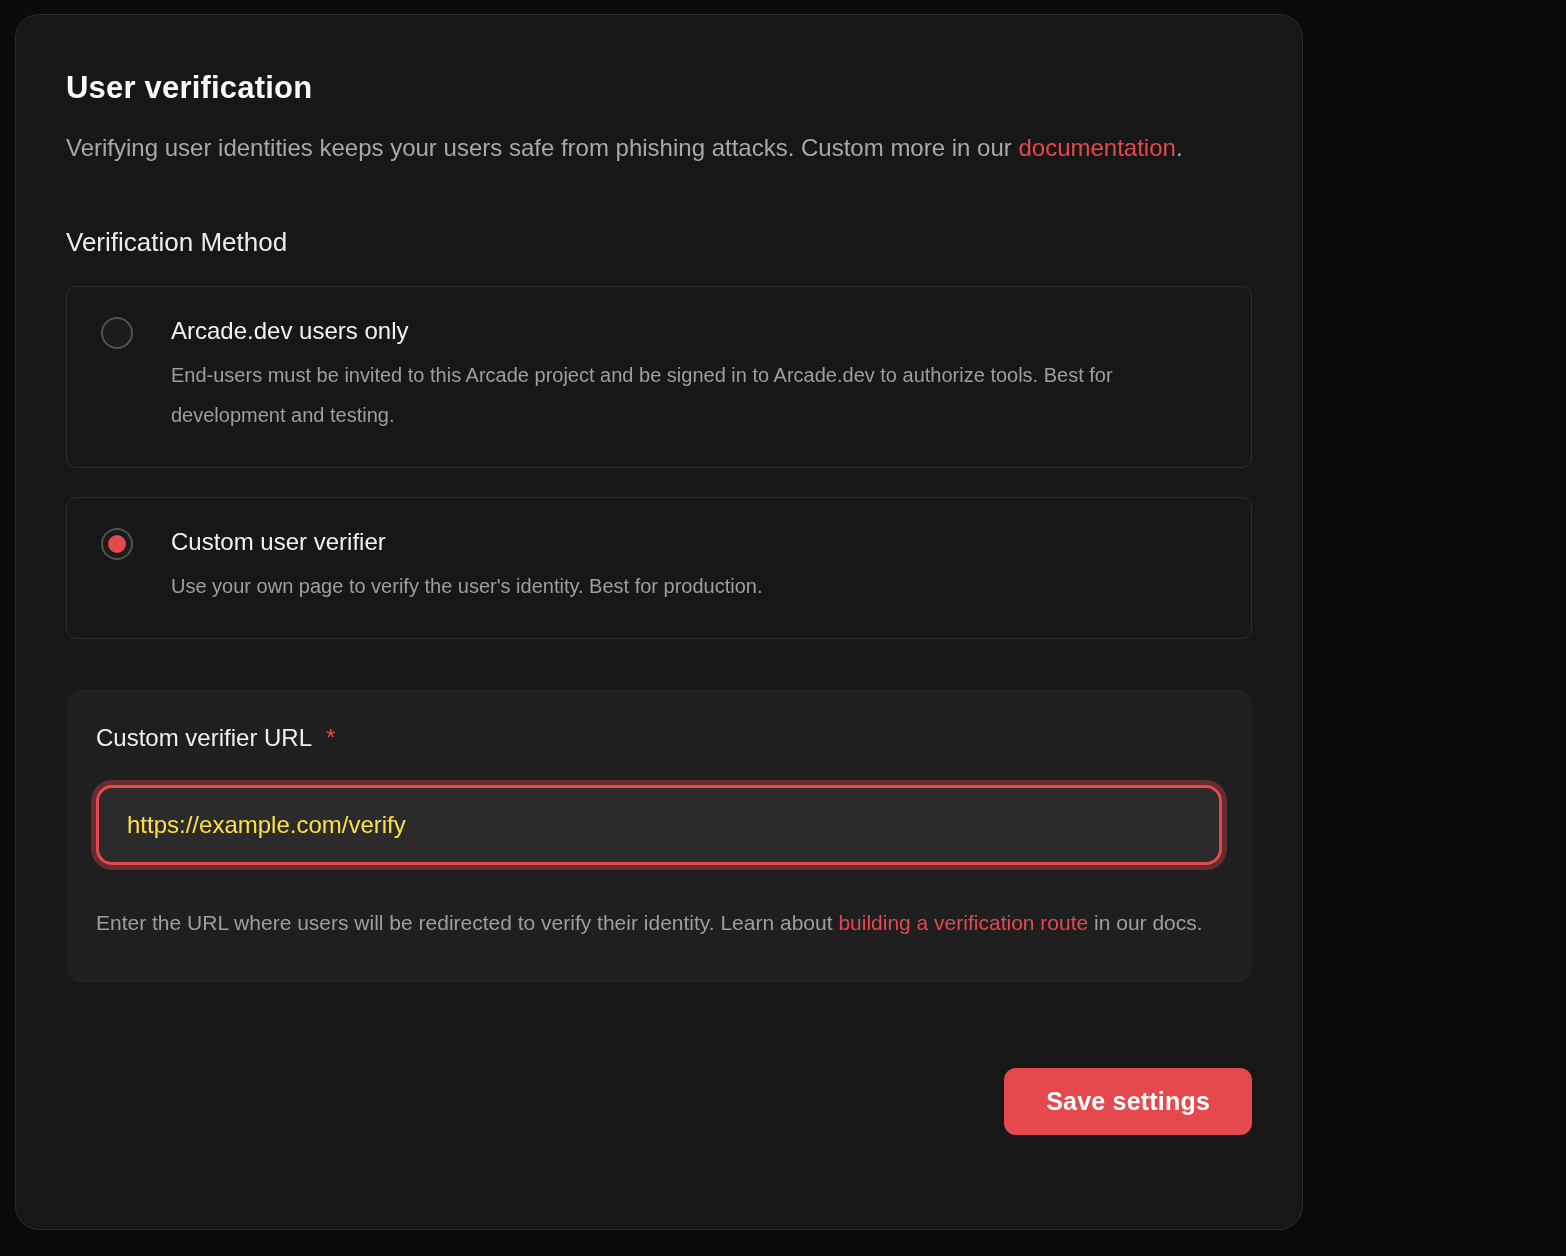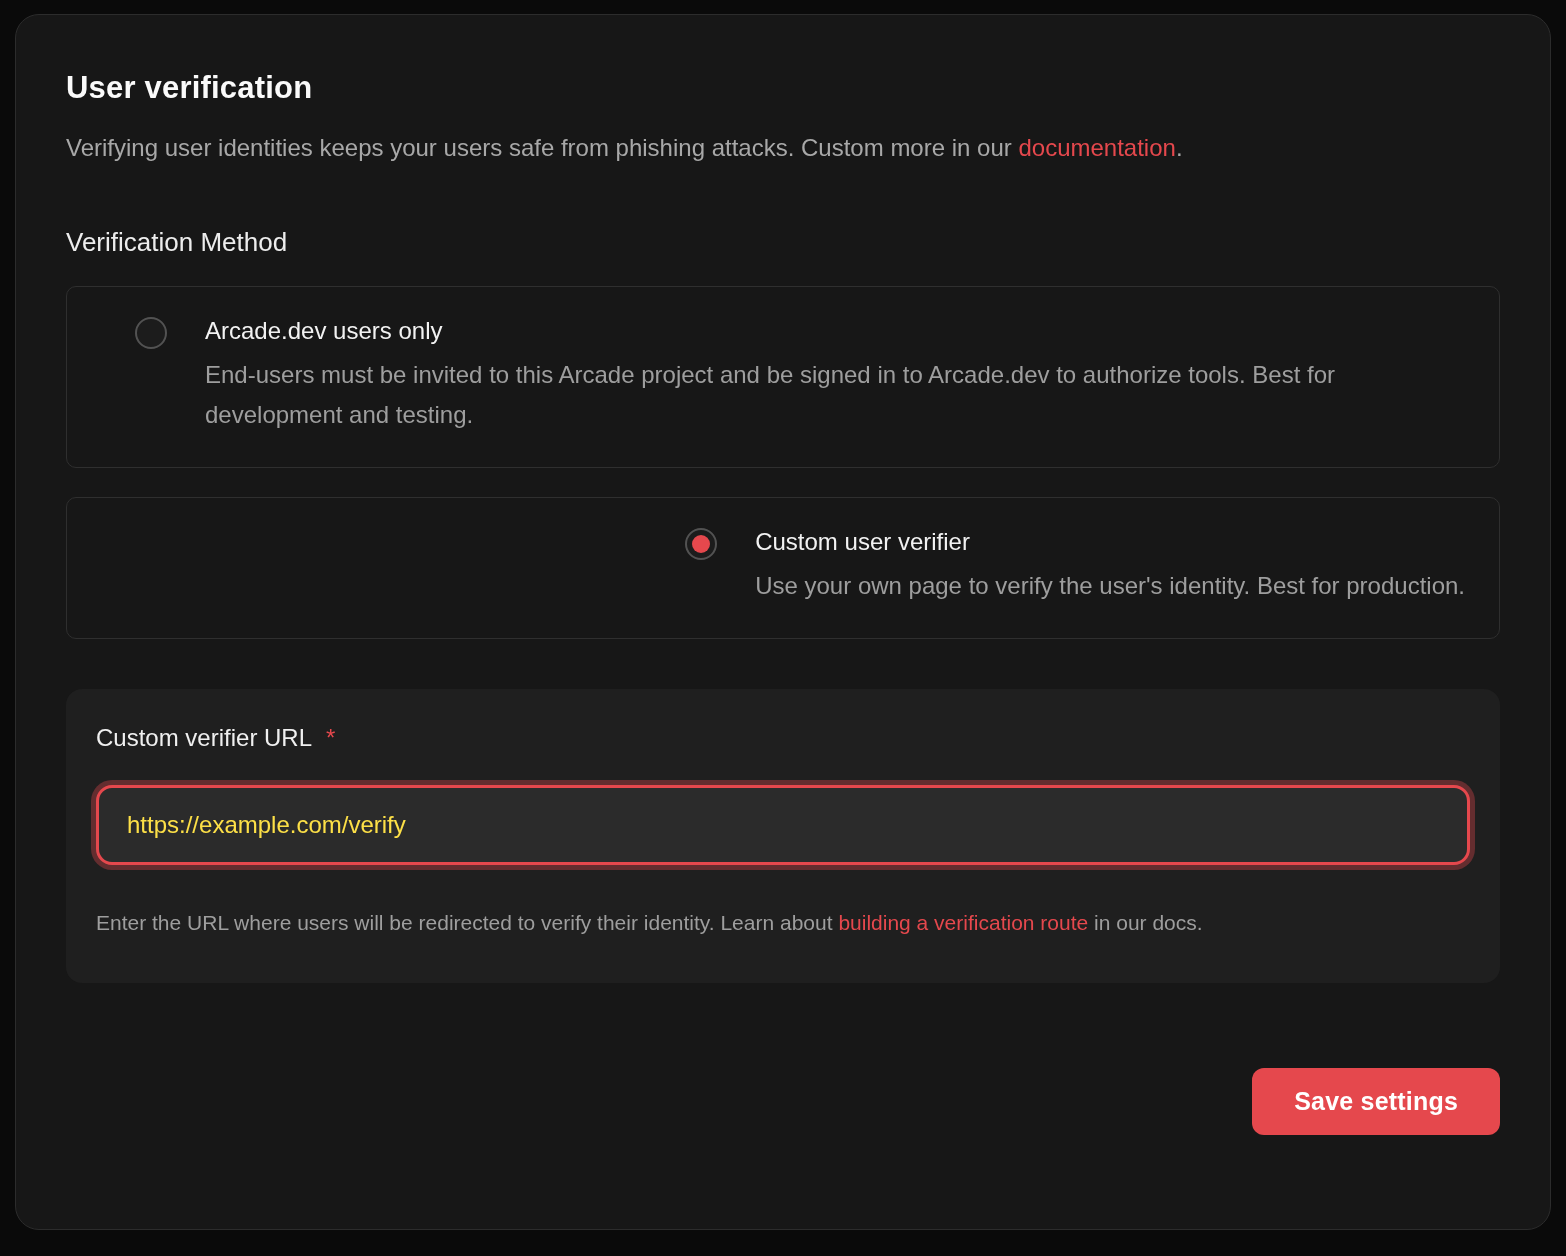--- a/index.html
+++ b/index.html
@@ -8,21 +8,21 @@
     background: #0a0a0a;
     width: 1566px;
     height: 1256px;
     font-family: "Liberation Sans", sans-serif;
     -webkit-font-smoothing: antialiased;
   }
   .card {
     position: absolute;
     left: 15px;
     top: 14px;
-    width: 1536px;
+    width: 1288px;
     height: 1216px;
     box-sizing: border-box;
     background: #171717;
     border: 1px solid #2c2c2c;
     border-radius: 24px;
     padding: 54px 50px;
     overflow: hidden;
   }
   .page-title {
     margin: 0;
@@ -53,21 +53,20 @@
   }
   .option-card {
     margin-top: 29px;
     border: 1px solid #2f2f2f;
     border-radius: 10px;
     padding: 28px 34px 32px;
     display: flex;
     gap: 38px;
     cursor: pointer;
     background: #171717;
-    justify-content: flex-end;
   }
   .option-card + .option-card {
   }
   .radio {
     width: 32px;
     height: 32px;
     box-sizing: border-box;
     border-radius: 50%;
     border: 2px solid #525252;
     background: #1c1c1c;
@@ -86,21 +85,21 @@
     background: #e5484d;
   }
   .option-title {
     font-size: 24px;
     line-height: 32px;
     font-weight: 500;
     color: #f2f2f2;
   }
   .option-desc {
     margin-top: 8px;
-    font-size: 24px;
+    font-size: 20px;
     line-height: 40px;
     color: #9e9e9e;
     max-width: 1260px;
   }
   .panel {
     margin-top: 50px;
     background: #1f1f1f;
     border-radius: 16px;
     padding: 34px 30px 40px;
   }

